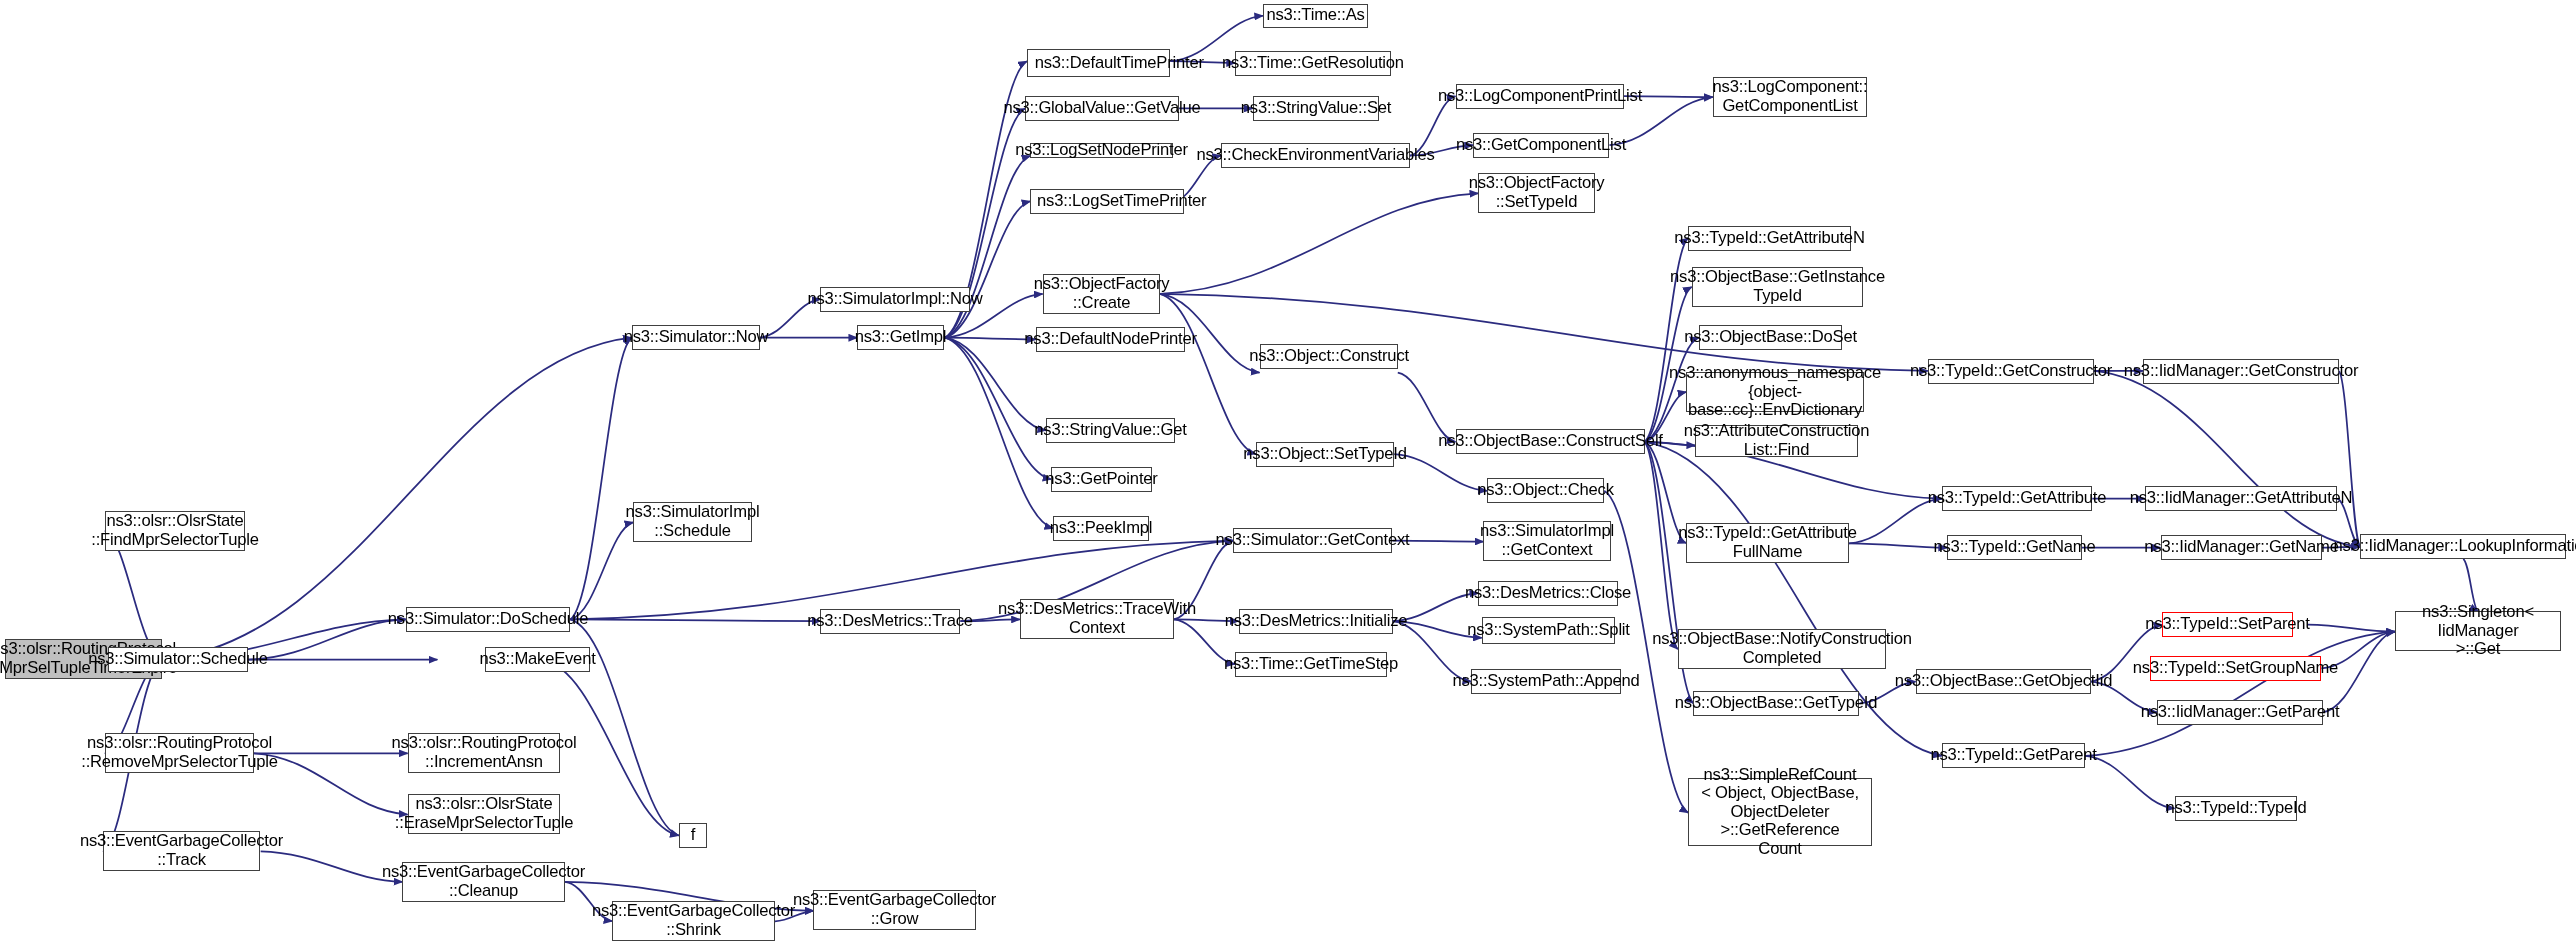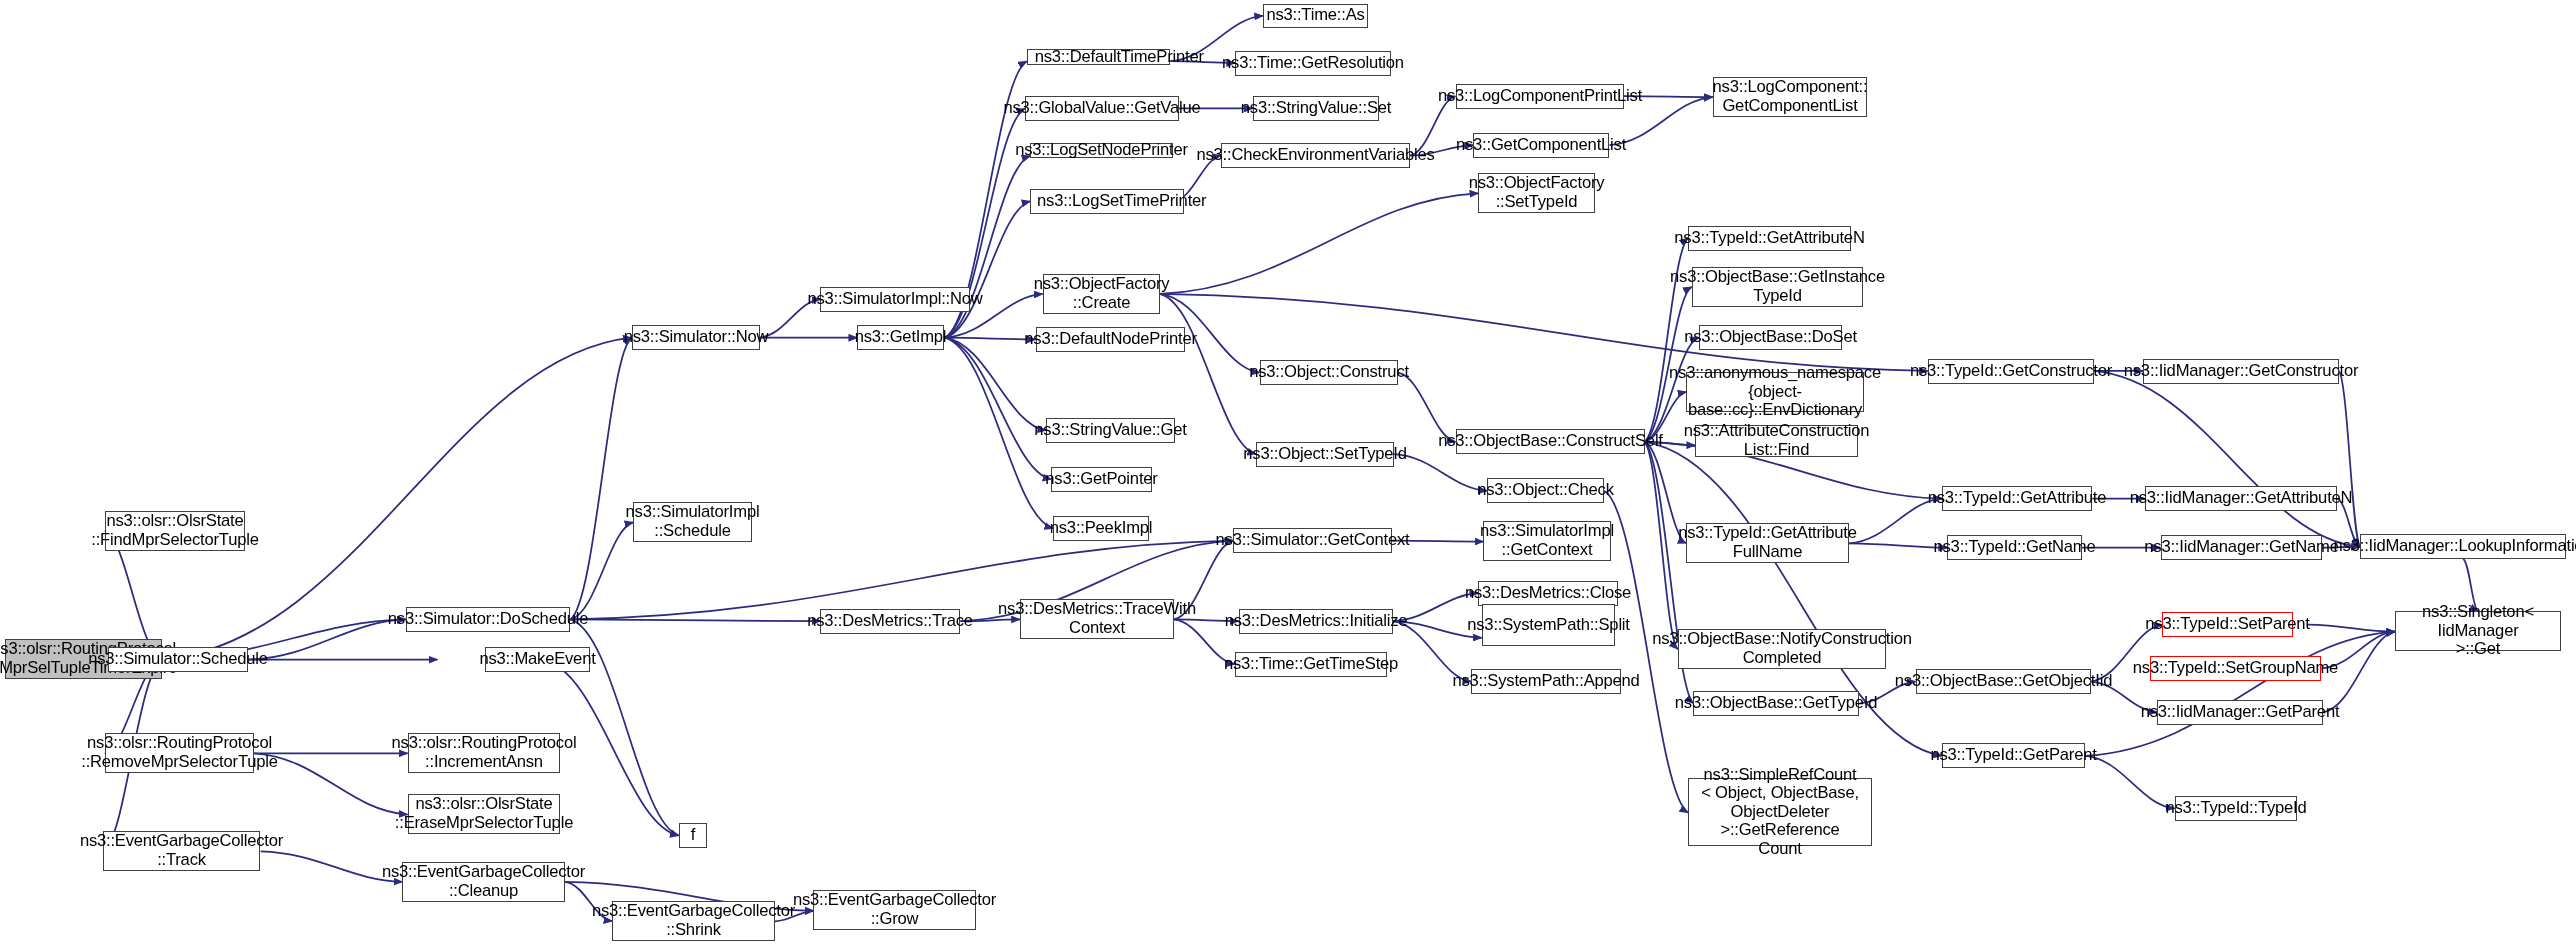--- a/index.html
+++ b/index.html
@@ -164,54 +164,54 @@
       <div class="node" style="left: 679px; top: 823px; width: 28px; height: 24.5px;">f</div>
       <div class="node" style="left: 612px; top: 901px; width: 163px; height: 40px;">ns3::EventGarbageCollector
 ::Shrink</div>
       <div class="node" style="left: 813px; top: 890px; width: 163px; height: 40px;">ns3::EventGarbageCollector
 ::Grow</div>
       <div class="node" style="left: 632px; top: 325px; width: 128px; height: 24.5px;">ns3::Simulator::Now</div>
       <div class="node" style="left: 633px; top: 502px; width: 119px; height: 40px;">ns3::SimulatorImpl
 ::Schedule</div>
       <div class="node" style="left: 820px; top: 287px; width: 150px; height: 24.5px;">ns3::SimulatorImpl::Now</div>
       <div class="node" style="left: 857px; top: 325px; width: 87px; height: 24.5px;">ns3::GetImpl</div>
-      <div class="node" style="left: 1027px; top: 49px; width: 143px; height: 16px; padding-left: 45px;">ns3::DefaultTimePrinter</div>
+      <div class="node" style="left: 1027px; top: 49px; width: 143px; height: 28px; padding-left: 45px;">ns3::DefaultTimePrinter</div>
       <div class="node" style="left: 1025px; top: 96px; width: 154px; height: 24.5px;">ns3::GlobalValue::GetValue</div>
       <div class="node" style="left: 1030px; top: 143px; width: 143px; height: 15px;">ns3::LogSetNodePrinter</div>
       <div class="node" style="left: 1030px; top: 189px; width: 154px; height: 24.5px; padding-left: 33px;">ns3::LogSetTimePrinter</div>
       <div class="node" style="left: 1043px; top: 274px; width: 117px; height: 40px;">ns3::ObjectFactory
 ::Create</div>
       <div class="node" style="left: 1036px; top: 327px; width: 149px; height: 24.5px;">ns3::DefaultNodePrinter</div>
       <div class="node" style="left: 1046px; top: 418px; width: 129px; height: 24.5px;">ns3::StringValue::Get</div>
       <div class="node" style="left: 1051px; top: 467px; width: 101px; height: 24.5px;">ns3::GetPointer</div>
       <div class="node" style="left: 1053px; top: 516px; width: 96px; height: 24.5px;">ns3::PeekImpl</div>
       <div class="node" style="left: 1263px; top: 3.5px; width: 105px; height: 24.5px;">ns3::Time::As</div>
       <div class="node" style="left: 1235px; top: 51px; width: 156px; height: 24.5px;">ns3::Time::GetResolution</div>
       <div class="node" style="left: 1253px; top: 96px; width: 126px; height: 24.5px;">ns3::StringValue::Set</div>
       <div class="node" style="left: 1221px; top: 143px; width: 189px; height: 24.5px;">ns3::CheckEnvironmentVariables</div>
-      <div class="node" style="left: 1260px; top: 360px; width: 138px; height: 24.5px;">ns3::Object::Construct</div>
+      <div class="node" style="left: 1260px; top: 344px; width: 138px; height: 24.5px;">ns3::Object::Construct</div>
       <div class="node" style="left: 1256px; top: 442px; width: 138px; height: 24.5px;">ns3::Object::SetTypeId</div>
       <div class="node" style="left: 1233px; top: 528px; width: 159px; height: 24.5px;">ns3::Simulator::GetContext</div>
       <div class="node" style="left: 820px; top: 609px; width: 140px; height: 24.5px;">ns3::DesMetrics::Trace</div>
       <div class="node" style="left: 1020px; top: 599px; width: 154px; height: 40px;">ns3::DesMetrics::TraceWith
 Context</div>
       <div class="node" style="left: 1239px; top: 609px; width: 154px; height: 24.5px;">ns3::DesMetrics::Initialize</div>
       <div class="node" style="left: 1235px; top: 652px; width: 152px; height: 24.5px;">ns3::Time::GetTimeStep</div>
       <div class="node" style="left: 1456px; top: 84px; width: 168px; height: 24.5px;">ns3::LogComponentPrintList</div>
       <div class="node" style="left: 1473px; top: 133px; width: 136px; height: 24.5px;">ns3::GetComponentList</div>
       <div class="node" style="left: 1478px; top: 173px; width: 117px; height: 40px;">ns3::ObjectFactory
 ::SetTypeId</div>
       <div class="node" style="left: 1713px; top: 77px; width: 154px; height: 40px;">ns3::LogComponent::
 GetComponentList</div>
       <div class="node" style="left: 1456px; top: 429px; width: 189px; height: 24.5px;">ns3::ObjectBase::ConstructSelf</div>
       <div class="node" style="left: 1487px; top: 478px; width: 117px; height: 24.5px;">ns3::Object::Check</div>
       <div class="node" style="left: 1483px; top: 521px; width: 128px; height: 40px;">ns3::SimulatorImpl
 ::GetContext</div>
       <div class="node" style="left: 1478px; top: 581px; width: 140px; height: 24.5px;">ns3::DesMetrics::Close</div>
-      <div class="node" style="left: 1482px; top: 604px; width: 133px; height: 42px;">ns3::SystemPath::Split</div>
+      <div class="node" style="left: 1482px; top: 617px; width: 133px; height: 27px;">ns3::SystemPath::Split</div>
       <div class="node" style="left: 1471px; top: 669px; width: 150px; height: 24.5px;">ns3::SystemPath::Append</div>
       <div class="node" style="left: 1688px; top: 226px; width: 163px; height: 24.5px;">ns3::TypeId::GetAttributeN</div>
       <div class="node" style="left: 1692px; top: 267px; width: 171px; height: 40px;">ns3::ObjectBase::GetInstance
 TypeId</div>
       <div class="node" style="left: 1699px; top: 325px; width: 143px; height: 24.5px;">ns3::ObjectBase::DoSet</div>
       <div class="node" style="left: 1686px; top: 372px; width: 178px; height: 40px;">ns3::anonymous_namespace
 {object-base::cc}::EnvDictionary</div>
       <div class="node" style="left: 1695px; top: 425px; width: 163px; height: 32px;">ns3::AttributeConstruction
 List::Find</div>
       <div class="node" style="left: 1686px; top: 523px; width: 163px; height: 40px;">ns3::TypeId::GetAttribute

